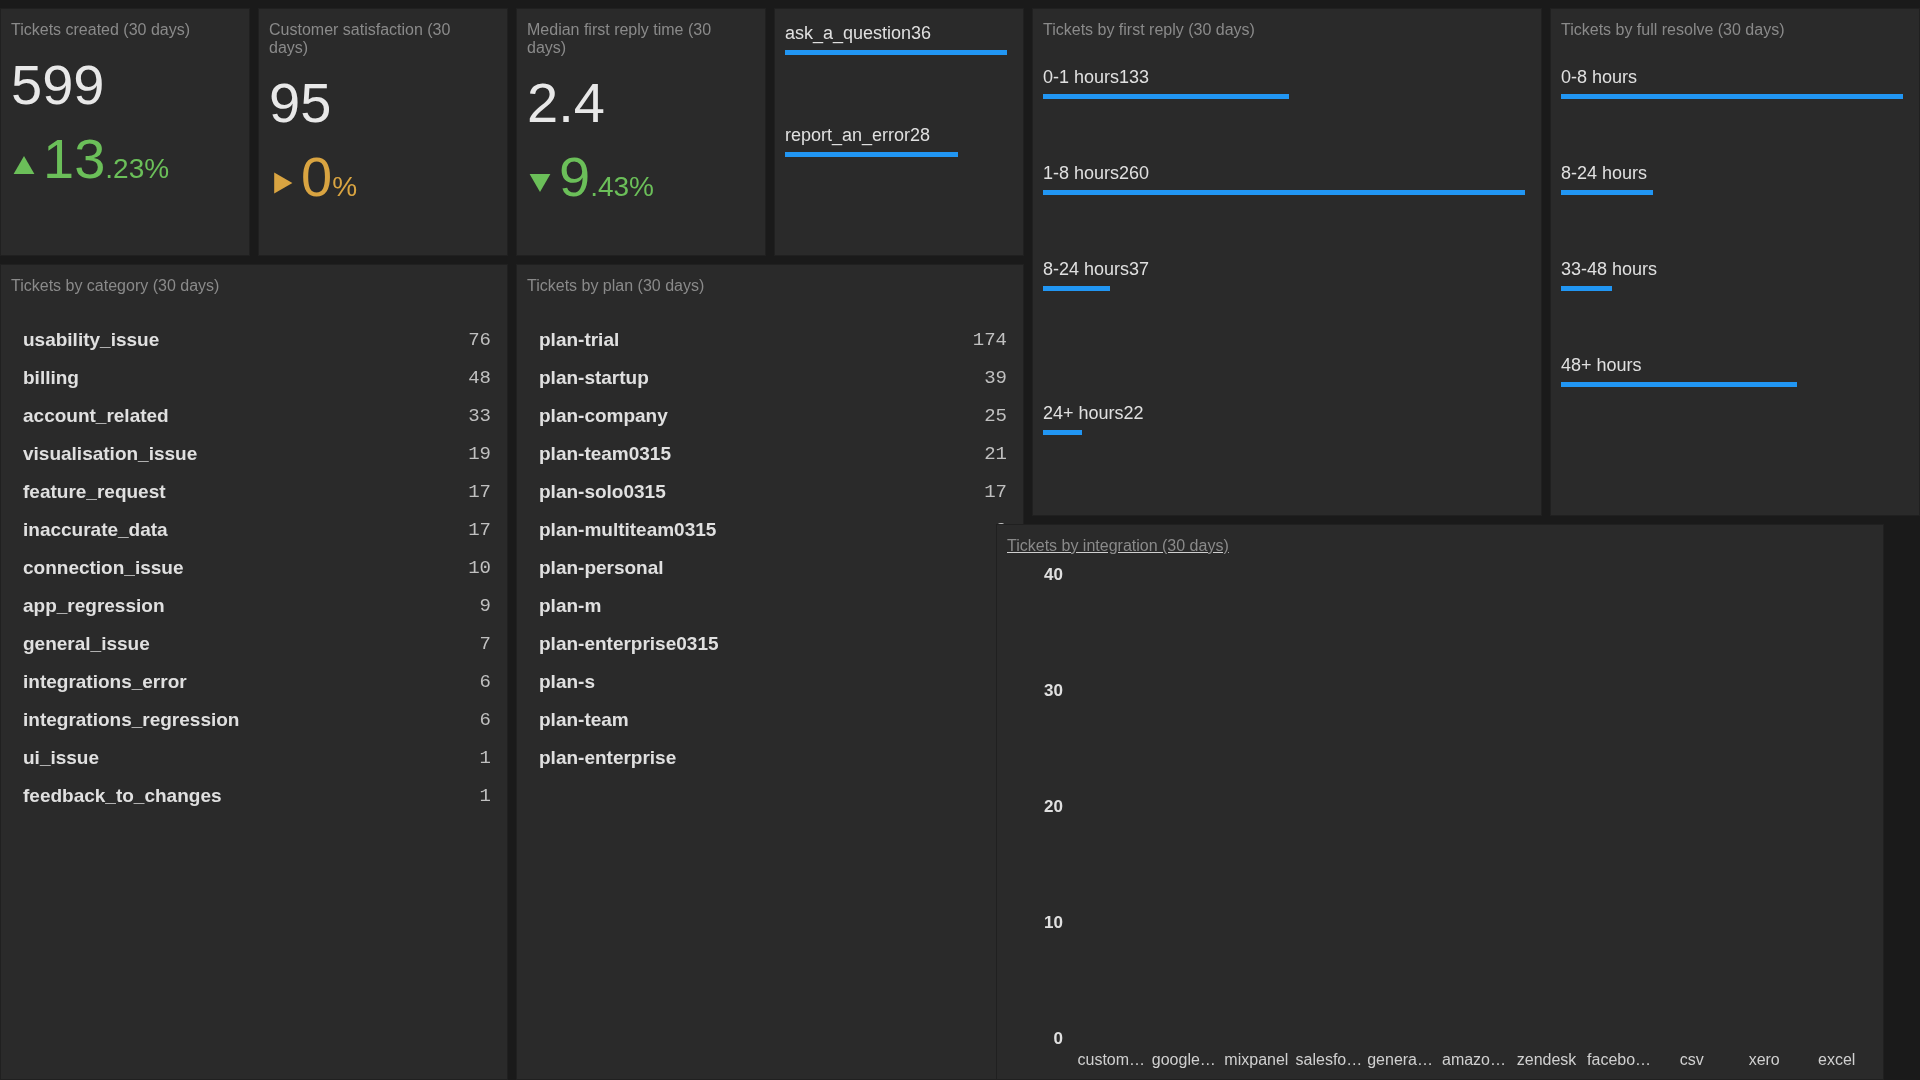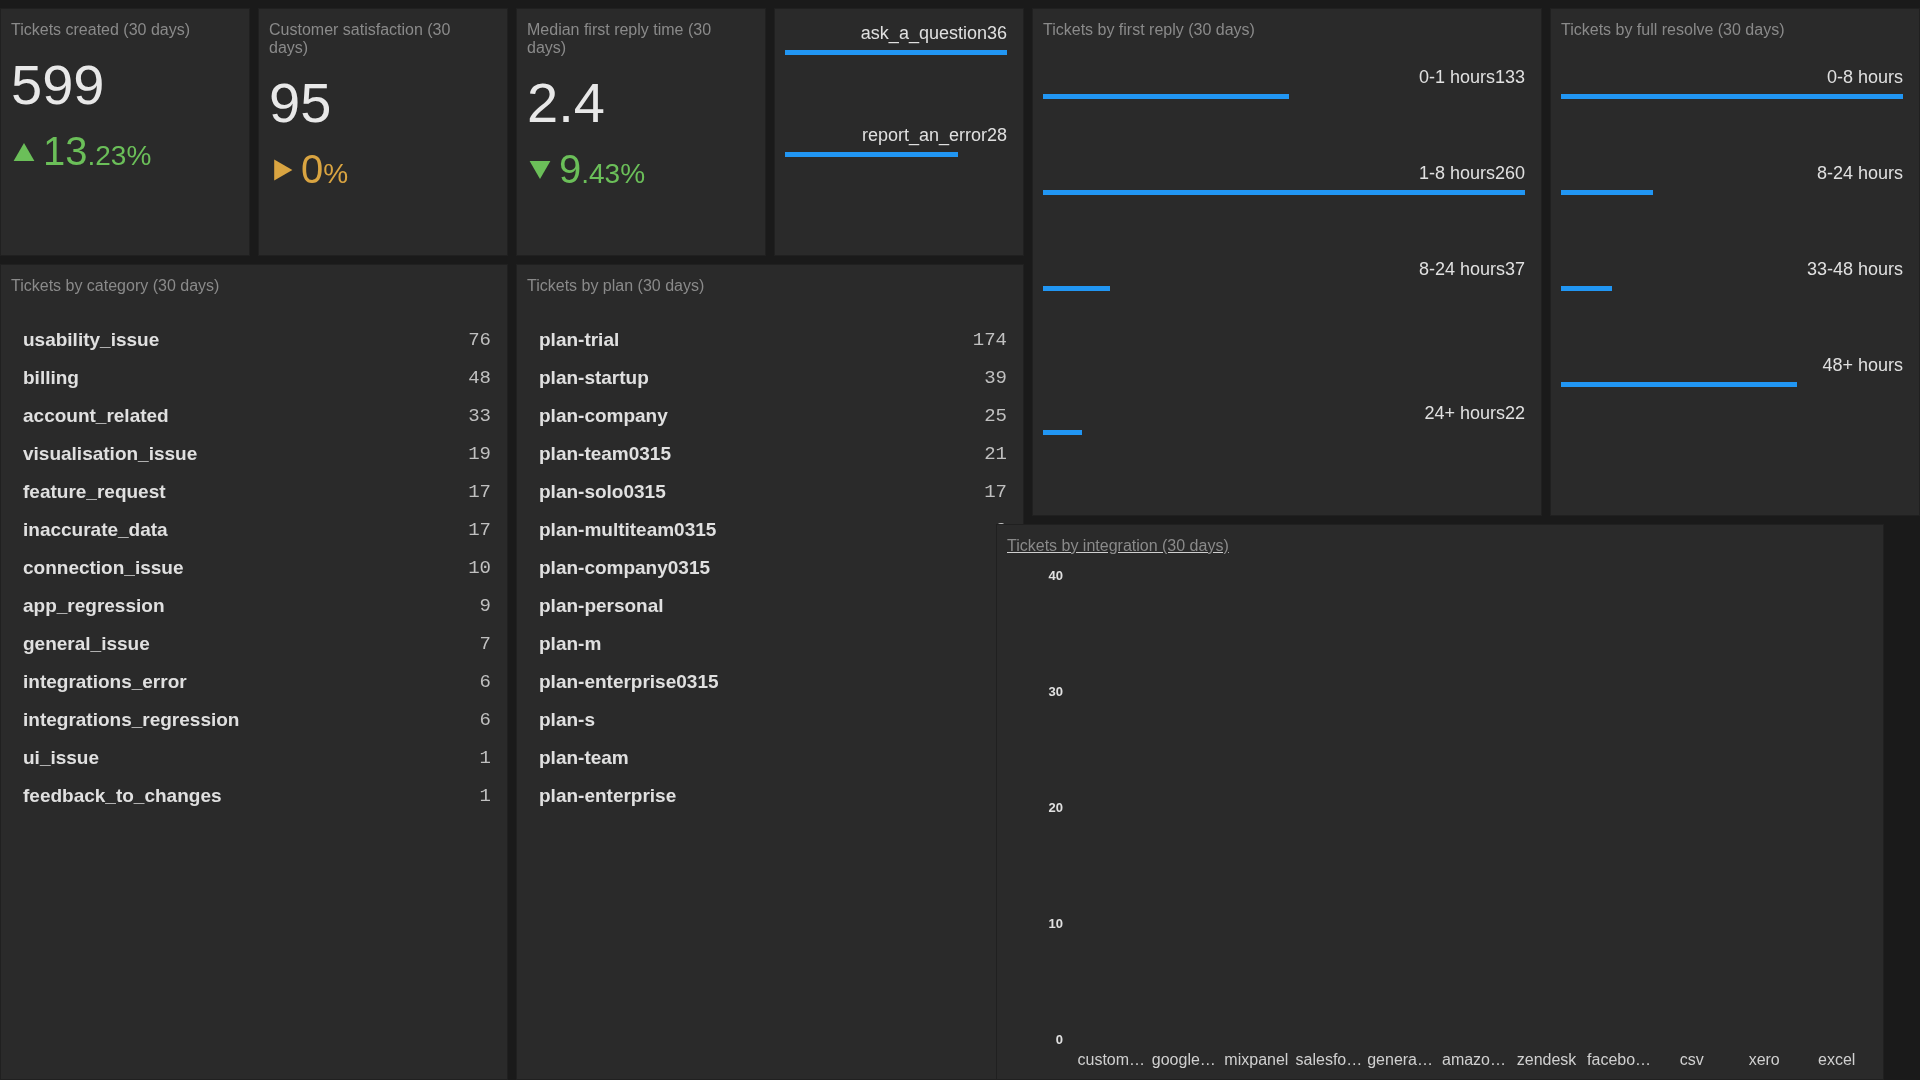--- a/index.html
+++ b/index.html
@@ -31,21 +31,21 @@
   line-height: 1;
   padding: 10px 0 0 10px;
 }
 .trend {
   display: flex;
   align-items: baseline;
   padding: 18px 0 0 10px;
 }
 .trend-icon { display: inline-flex; margin-right: 6px; }
 .trend-val {
-  font-size: 40px;
+  font-size: 56px;
   font-weight: 400;
   line-height: 1;
 }
 .trend-frac { font-size: 28px; }
 .green { color: #6bbf59; }
 .orange { color: #d9a441; }
 .row {
   display: flex;
   justify-content: space-between;
   align-items: center;
@@ -53,21 +53,21 @@
   font-size: 19px;
   color: #e0e0e0;
   font-weight: 600;
 }
 .row .num { color: #c0c0c0; font-weight: 400; font-family: Liberation Mono, monospace; }
 .bar-row {
   padding: 4px 16px 26px 10px;
 }
 .bar-row .labels {
   display: flex;
-  justify-content: flex-end;
+  justify-content: flex-start;
   font-size: 18px;
   color: #e0e0e0;
   margin-bottom: 6px;
 }
 .bar-track {
   height: 5px;
   background: transparent;
   position: relative;
 }
 .bar-fill {
@@ -86,21 +86,21 @@
   position: absolute;
   left: 0;
   top: 0;
   bottom: 0;
   width: 40px;
 }
 .ytick {
   position: absolute;
   right: 4px;
   transform: translateY(-50%);
-  font-size: 13px;
+  font-size: 17px;
   color: #e0e0e0;
   font-weight: 600;
 }
 .plot {
   position: absolute;
   left: 48px;
   right: 0;
   top: 0;
   bottom: 0;
   display: flex;
@@ -369,24 +369,20 @@
         <span>plan-team0315</span>
         <span class="num">21</span>
       </div>
       <div class="row">
         <span>plan-solo0315</span>
         <span class="num">17</span>
       </div>
       <div class="row">
         <span>plan-multiteam0315</span>
         <span class="num">9</span>
-      </div>
-      <div class="row">
-        <span>plan-company0315</span>
-        <span class="num">8</span>
       </div>
       <div class="row">
         <span>plan-personal</span>
         <span class="num">7</span>
       </div>
       <div class="row">
         <span>plan-m</span>
         <span class="num">4</span>
       </div>
       <div class="row">

